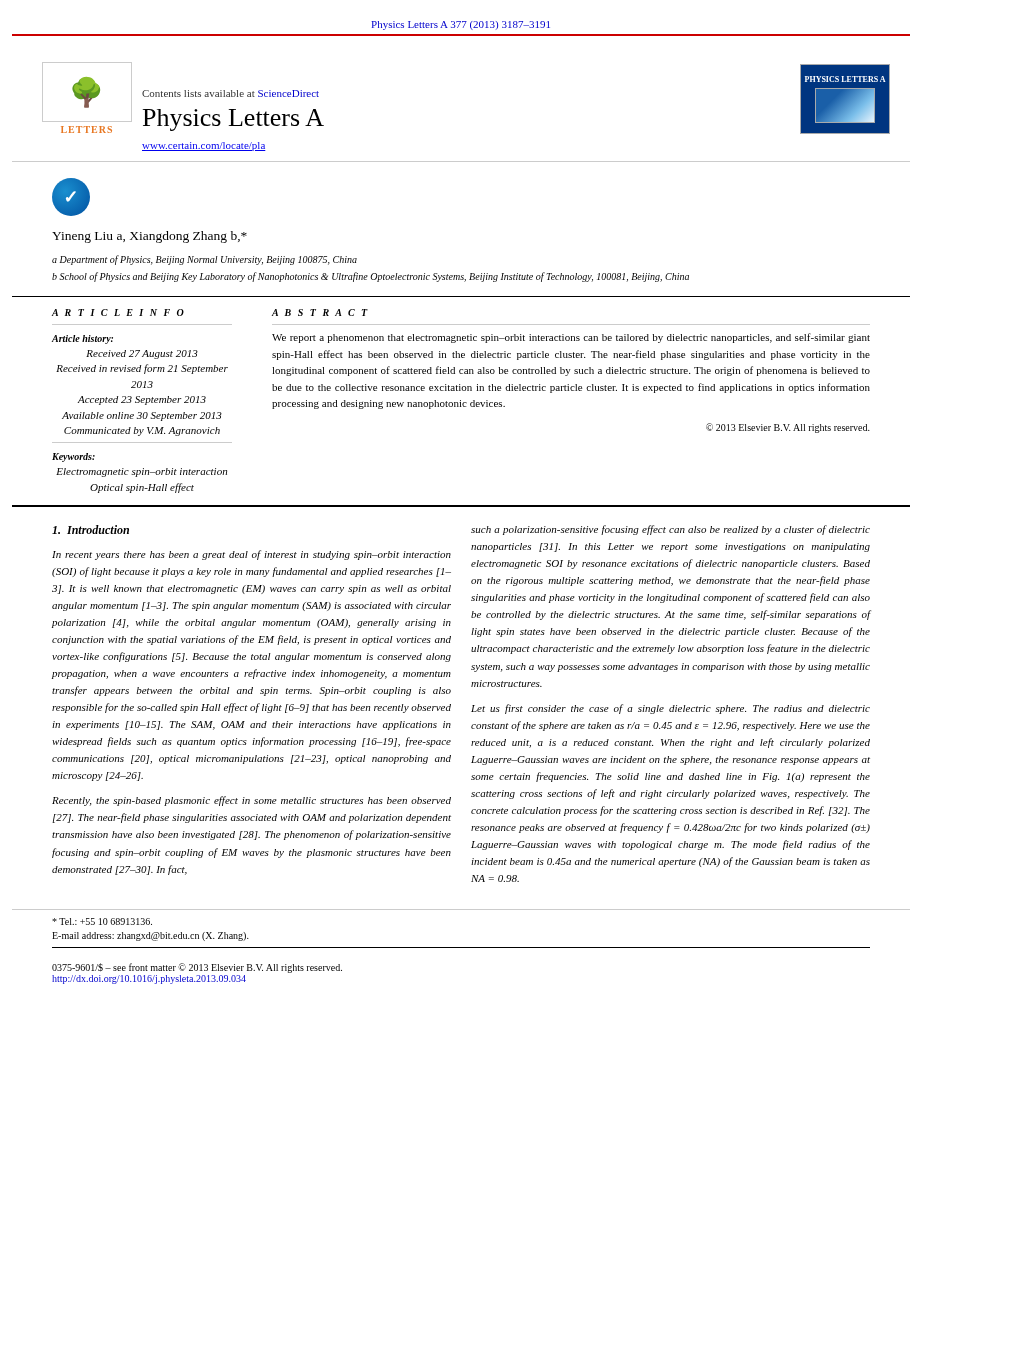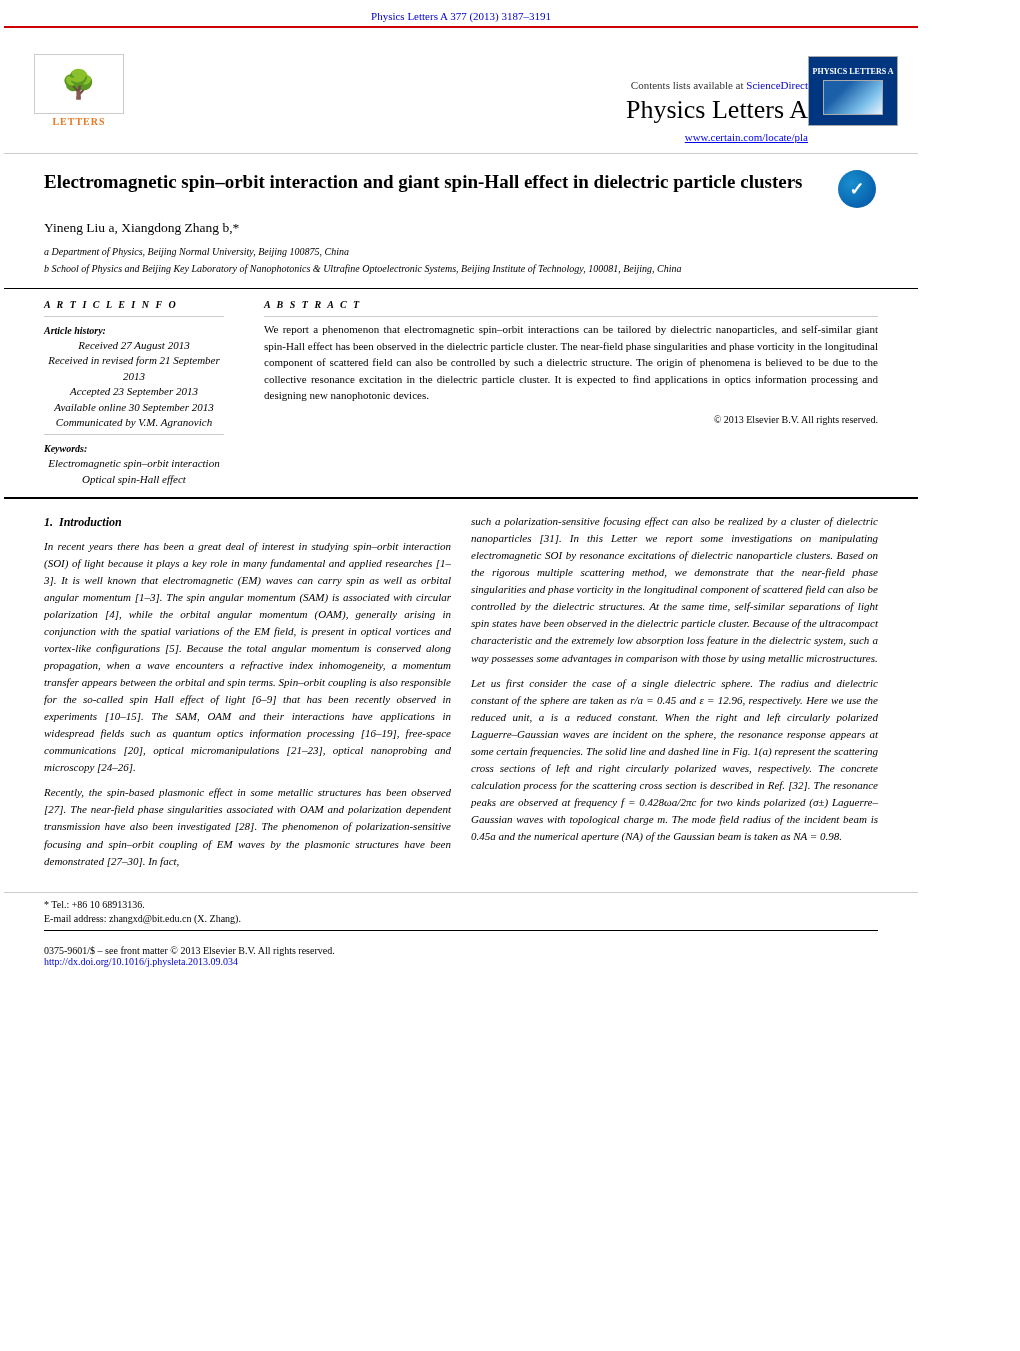--- a/index.html
+++ b/index.html
@@ -8,21 +8,21 @@
       font-family: "Times New Roman", Times, serif;
       font-size: 13px;
       color: #000;
       width: 1020px;
       min-height: 1351px;
     }
     .page {
       width: 922px;
       min-height: 1351px;
       background: #fff;
-      padding: 4px;
+      padding: 12px;
     }
     
     .journal-bar {
       background: #fff;
       border-bottom: 2px solid #c00;
       padding: 6px 20px 4px 20px;
       text-align: center;
       font-size: 11px;
       color: #0000cc;
     }
@@ -57,21 +57,21 @@
     }
     .elsevier-logo .logo-text {
       font-size: 10px;
       font-weight: bold;
       color: #e87722;
       letter-spacing: 1px;
       margin-top: 2px;
     }
     .header-center {
       flex: 1;
-      text-align: right;
+      text-align: left;
       margin-top: 41px;
     }
     .header-center .contents-text {
       font-size: 11px;
       color: #333;
       margin-bottom: 4px;
     }
     .header-center .contents-text a { color: #0000cc; text-decoration: none; }
     .header-center .journal-title {
       font-size: 26px;
@@ -289,21 +289,20 @@
     </div>
 
     <div class="journal-cover">
       <div class="cover-title">PHYSICS LETTERS A</div>
       <div class="cover-graphic"></div>
     </div>
   </div>
 
   <div class="article-header">
     <div class="article-title-area">
-      <div class="article-title">Electromagnetic spin–orbit interaction and giant spin-Hall effect in dielectric particle clusters</div>
       <div class="crossmark-badge">
         <div class="crossmark-circle">✓</div>
       </div>
     </div>
     <div class="article-authors">
       <span>Yineng Liu&nbsp;a, Xiangdong Zhang&nbsp;b,*</span>
     </div>
     <div class="affiliations">
       <p>a&nbsp;Department of Physics, Beijing Normal University, Beijing 100875, China</p>
       <p>b&nbsp;School of Physics and Beijing Key Laboratory of Nanophotonics &amp; Ultrafine Optoelectronic Systems, Beijing Institute of Technology, 100081, Beijing, China</p>
@@ -344,21 +343,21 @@
       <p>Recently, the spin-based plasmonic effect in some metallic structures has been observed [27]. The near-field phase singularities associated with OAM and polarization dependent transmission have also been investigated [28]. The phenomenon of polarization-sensitive focusing and spin–orbit coupling of EM waves by the plasmonic structures have been demonstrated [27–30]. In fact,</p>
     </div>
 
     <div class="col-right">
       <p>such a polarization-sensitive focusing effect can also be realized by a cluster of dielectric nanoparticles [31]. In this Letter we report some investigations on manipulating electromagnetic SOI by resonance excitations of dielectric nanoparticle clusters. Based on the rigorous multiple scattering method, we demonstrate that the near-field phase singularities and phase vorticity in the longitudinal component of scattered field can also be controlled by the dielectric structures. At the same time, self-similar separations of light spin states have been observed in the dielectric particle cluster. Because of the ultracompact characteristic and the extremely low absorption loss feature in the dielectric system, such a way possesses some advantages in comparison with those by using metallic microstructures.</p>
       <p>Let us first consider the case of a single dielectric sphere. The radius and dielectric constant of the sphere are taken as r/a = 0.45 and ε = 12.96, respectively. Here we use the reduced unit, a is a reduced constant. When the right and left circularly polarized Laguerre–Gaussian waves are incident on the sphere, the resonance response appears at some certain frequencies. The solid line and dashed line in Fig. 1(a) represent the scattering cross sections of left and right circularly polarized waves, respectively. The concrete calculation process for the scattering cross section is described in Ref. [32]. The resonance peaks are observed at frequency f = 0.428ωa/2πc for two kinds polarized (σ±) Laguerre–Gaussian waves with topological charge m. The mode field radius of the incident beam is 0.45a and the numerical aperture (NA) of the Gaussian beam is taken as NA = 0.98.</p>
     </div>
   </div>
 
   <div class="footnote-area">
-    <p>* Tel.: +86 10 68913136.</p>
+    <p>* Tel.: +55 10 68913136.</p>
     <p>
       <span>E-mail address: zhangxd@bit.edu.cn (X. Zhang).</span>
     </p>
   </div>
 
   <div class="divider-line"></div>
 
   <div class="bottom-bar">
     <div>0375-9601/$ – see front matter  © 2013 Elsevier B.V. All rights reserved.</div>
     <div>

